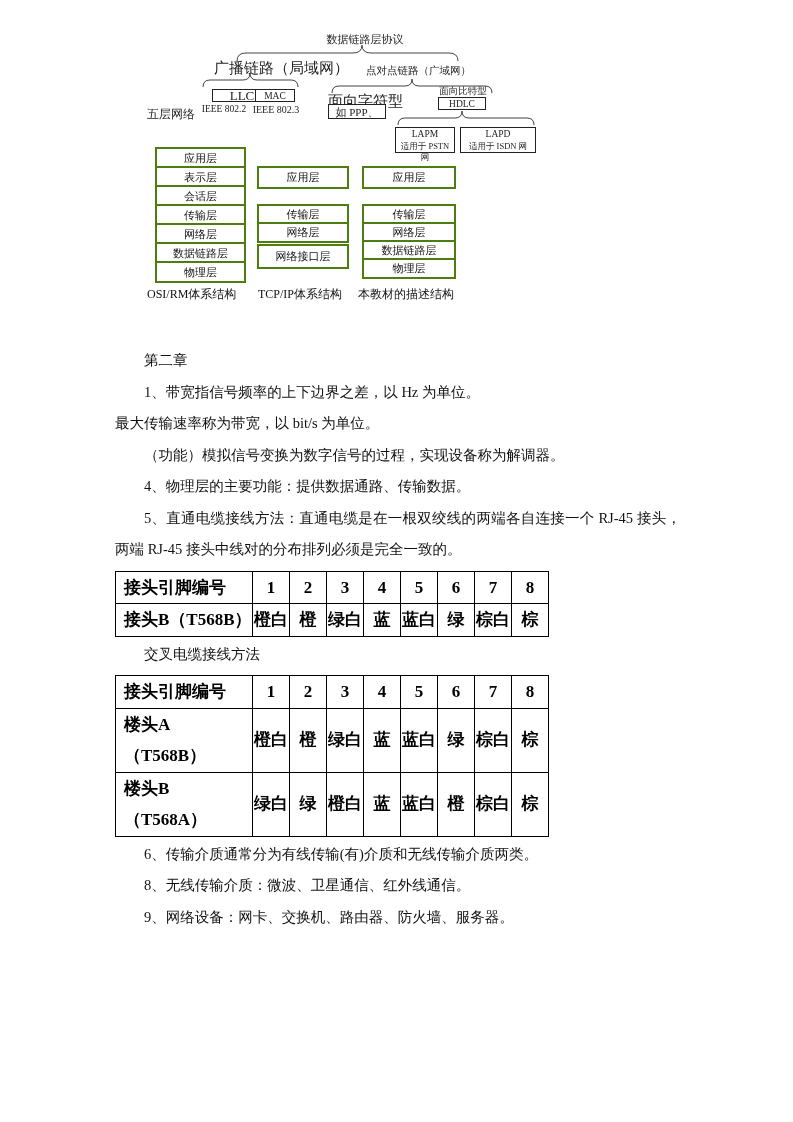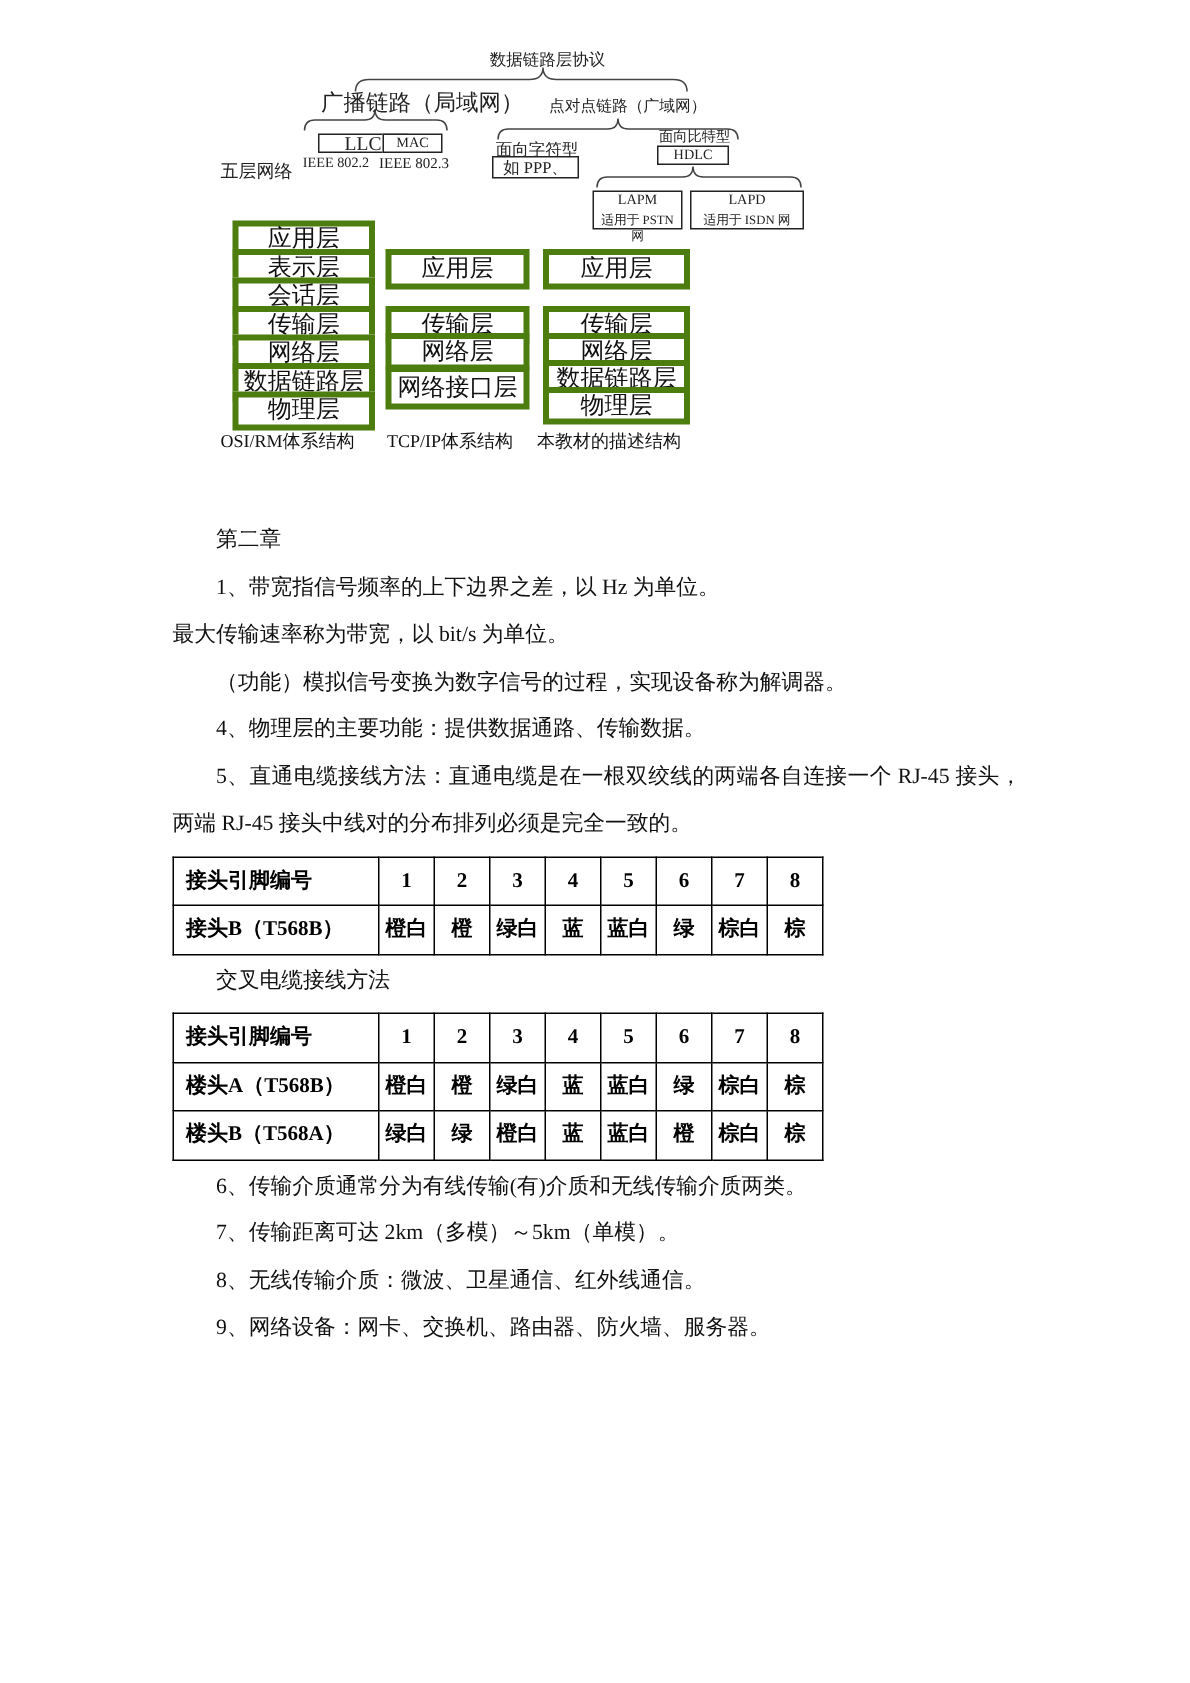--- a/index.html
+++ b/index.html
@@ -10,36 +10,36 @@
   
   .diagram{position:absolute;left:0;top:0;width:793px;height:320px;}
   .diagram svg{position:absolute;left:0;top:0;}
   .dlabel{position:absolute;white-space:nowrap;color:#222;}
   .dlabel.center{text-align:center;}
   .dbox{
     position:absolute;border:1px solid #222;background:#fff;text-align:center;
     color:#222;box-sizing:border-box;
   }
   .layerbox{
-    position:absolute;border:4px solid #4d7c0f;background:#fff;text-align:center;
-    font-size:16px;color:#111;box-sizing:content-box;
+    position:absolute;border:2px solid #4d7c0f;background:#fff;text-align:center;
+    font-size:11px;color:#111;box-sizing:content-box;
   }
   .caption{position:absolute;font-size:12px;color:#111;white-space:nowrap;}
   
   .content{
     position:absolute;left:115px;top:345px;width:566px;
     font-size:14.5px;line-height:31.5px;color:#111;text-align:justify;
   }
   .content p{margin:0;}
   .indent{text-indent:2em;}
   
   table.wiring{border-collapse:collapse;margin:5px 0 2px 0;table-layout:fixed;}
   table.wiring td{
     border:1.5px solid #000;height:24px;width:36px;text-align:center;
-    font-weight:bold;font-size:14px;padding:0;color:#000;
+    font-weight:bold;font-size:17px;padding:0;color:#000;
   }
   table.wiring td.c0{width:128px;text-align:left;padding-left:8px;}
 </style>
 </head>
 <body>
 
 <div class="page">
 
   <div class="diagram">
     <svg width="793" height="320">
@@ -56,21 +56,21 @@
     <div class="dlabel" style="left:214px;top:59px;font-size:15px">广播链路（局域网）</div>
     <div class="dlabel" style="left:366px;top:64px;font-size:10.5px">点对点链路（广域网）</div>
 
     <div class="dbox" style="left:212px;top:89px;width:60px;height:13px;font-size:13px;line-height:12px">LLC</div>
     <div class="dbox" style="left:255px;top:89px;width:40px;height:13px;font-size:9.5px;line-height:12px">MAC</div>
     <div class="dlabel center" style="left:196px;top:104px;width:56px;font-size:9.5px">IEEE 802.2</div>
     <div class="dlabel center" style="left:248px;top:104px;width:56px;font-size:10px">IEEE 802.3</div>
 
     <div class="dlabel" style="left:147px;top:106px;font-size:12px">五层网络</div>
 
-    <div class="dlabel center" style="left:328px;top:92px;width:60px;font-size:11px">面向字符型</div>
+    <div class="dlabel center" style="left:328px;top:92px;width:60px;font-size:15px">面向字符型</div>
     <div class="dbox" style="left:328px;top:104px;width:58px;height:15px;font-size:11px;line-height:14px">如 PPP、</div>
 
     <div class="dlabel center" style="left:432px;top:85px;width:62px;font-size:9.5px">面向比特型</div>
     <div class="dbox" style="left:438px;top:97px;width:48px;height:13px;font-size:9.5px;line-height:12px">HDLC</div>
 
     <div class="dbox" style="left:395px;top:127px;width:60px;height:26px">
       <div style="font-size:9.5px;line-height:13px">LAPM</div>
       <div style="font-size:8.5px;line-height:11px">适用于 PSTN 网</div>
     </div>
     <div class="dbox" style="left:460px;top:127px;width:76px;height:26px">
@@ -171,18 +171,17 @@
         <td>蓝</td>
         <td>蓝白</td>
         <td>橙</td>
         <td>棕白</td>
         <td>棕</td>
       </tr>
     </tbody>
       </table>
 
     <p class="indent">6、传输介质通常分为有线传输(有)介质和无线传输介质两类。</p>
-    <p class="indent">7、传输距离可达 2km（多模）～5km（单模）。</p>
     <p class="indent">8、无线传输介质：微波、卫星通信、红外线通信。</p>
     <p class="indent">9、网络设备：网卡、交换机、路由器、防火墙、服务器。</p>
   </div>
 
 </div>
 
 </body></html>

